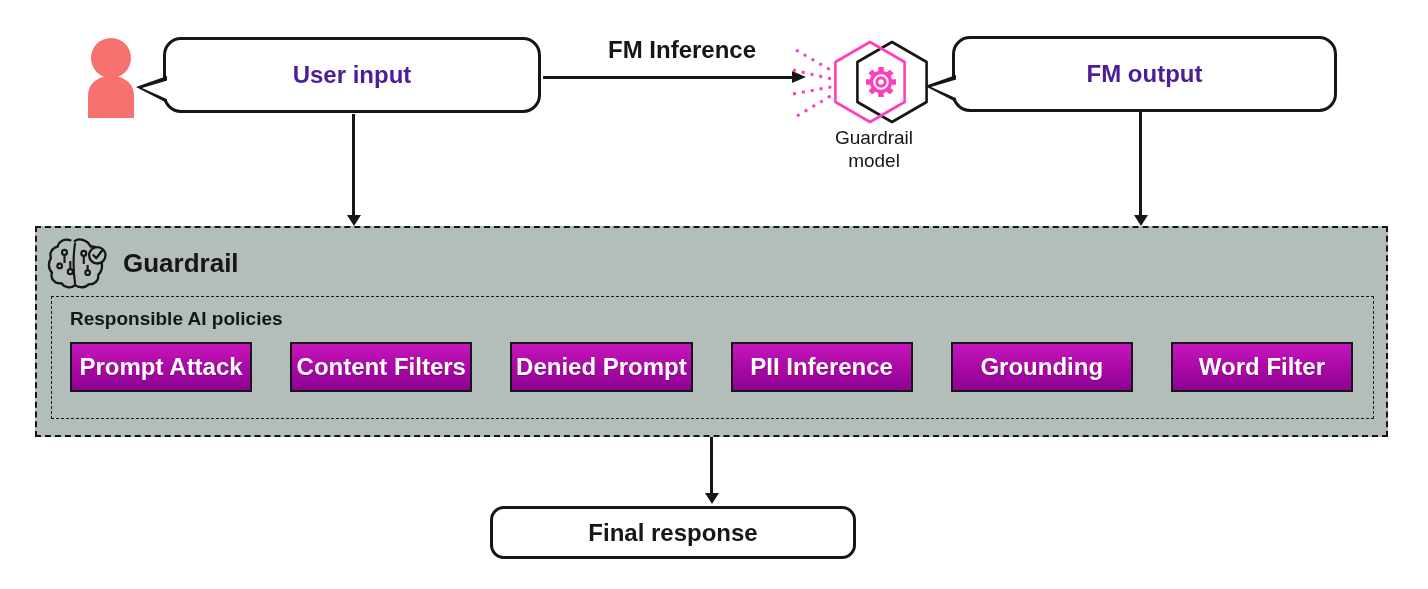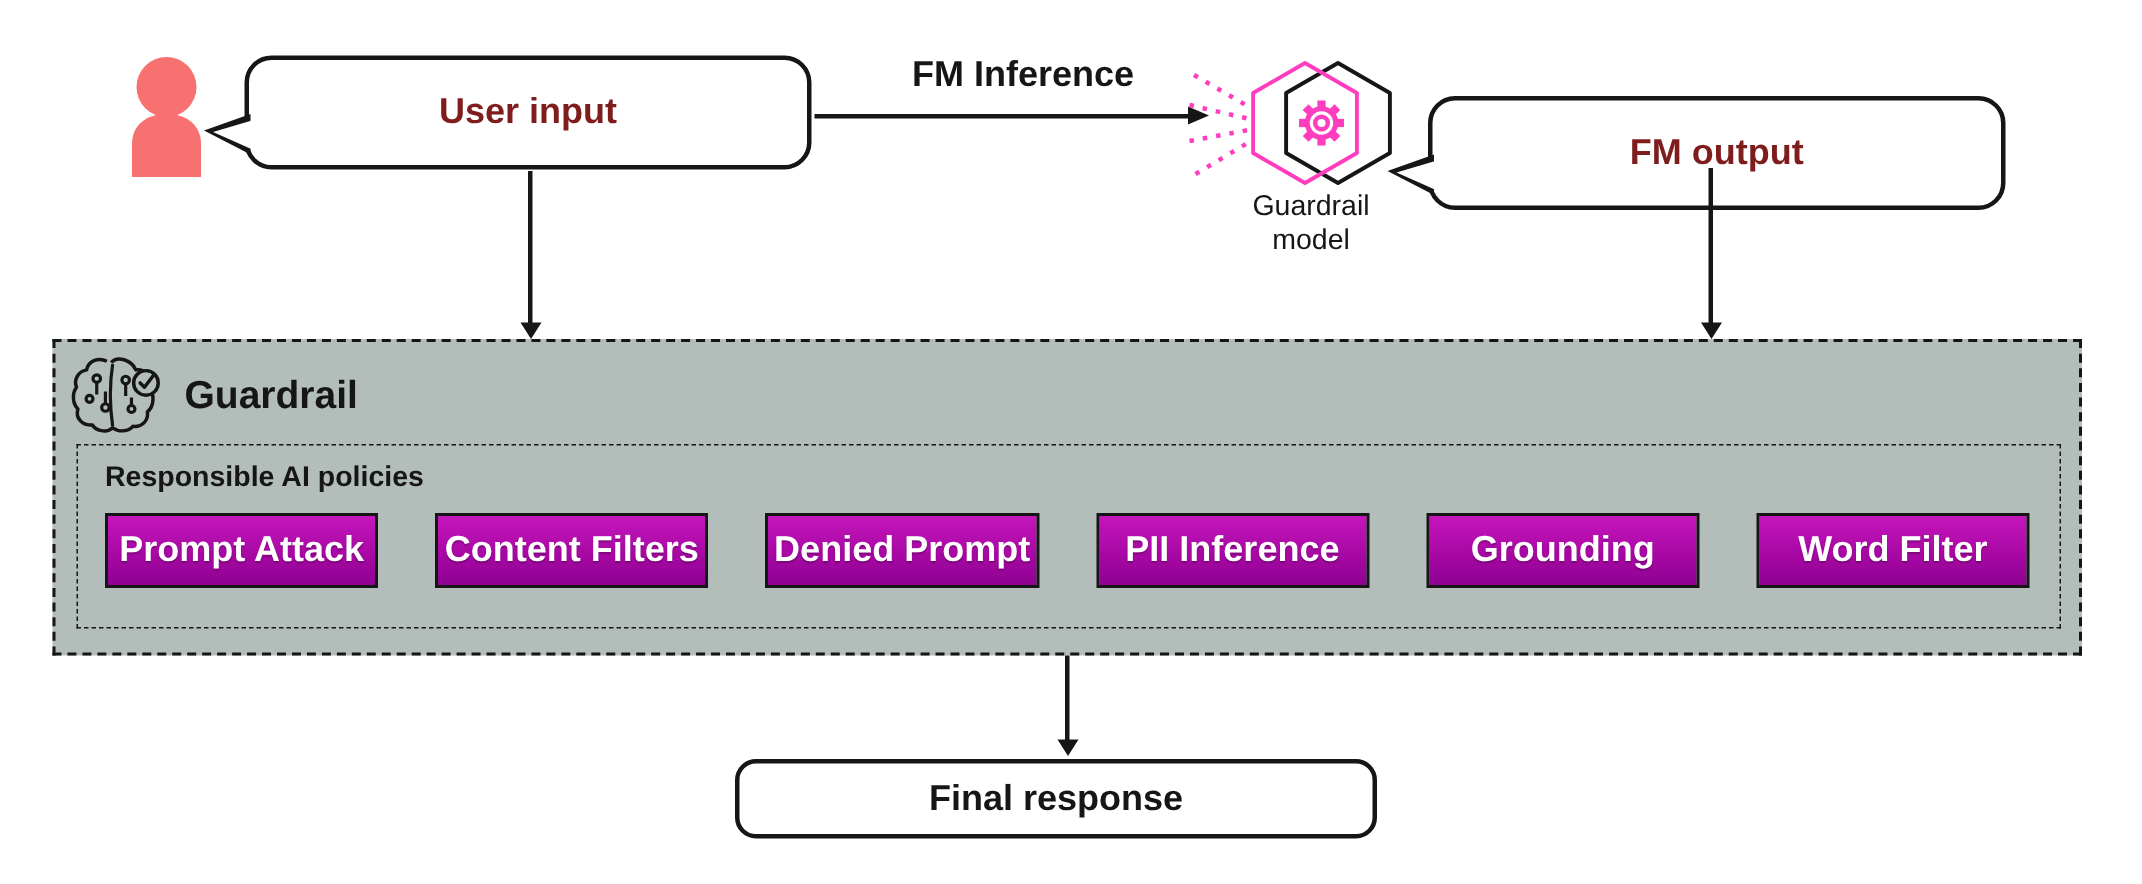--- a/index.html
+++ b/index.html
@@ -2,23 +2,23 @@
 <html><head>
 <meta charset="utf-8">
 <style>
   * { margin:0; padding:0; box-sizing:border-box; }
   body { background:#ffffff; font-family:"Liberation Sans", sans-serif; }
   .canvas { position:relative; width:1428px; height:589px; background:#ffffff; overflow:hidden; color:#161616; }
 
   
   .bubble { position:absolute; background:#fff; border:3px solid #161616; border-radius:18px;
             display:flex; align-items:center; justify-content:center;
-            font-size:24px; font-weight:700; color:#7f1d1d; }
+            font-size:24px; font-weight:700; color:#4c1d95; }
   .bubble-user-input { left:163px; top:37px; width:378px; height:76px; }
-  .bubble-fm-output  { left:952px; top:36px; width:385px; height:76px;margin-top:28px; }
+  .bubble-fm-output  { left:952px; top:36px; width:385px; height:76px; }
   .tail-b { position:absolute; left:-30px; top:36px; width:0; height:0;
             border-top:11px solid transparent; border-bottom:16px solid transparent;
             border-right:31px solid #161616; }
   .tail-w { position:absolute; left:-24px; top:40px; width:0; height:0;
             border-top:8px solid transparent; border-bottom:12px solid transparent;
             border-right:27px solid #ffffff; }
 
   
   .person { position:absolute; left:82px; top:38px; width:58px; height:80px; }
 
@@ -53,21 +53,21 @@
             border:1.8px dashed #161616; }
   .p-title { position:absolute; left:18px; top:11px; font-size:19px; font-weight:700; }
   .p-row { position:absolute; left:18px; right:20px; top:45px; height:50px;
             display:flex; gap:38px; }
   .policy-btn { flex:1; display:flex; align-items:center; justify-content:center;
             border:2.5px solid #161616; color:#ffffff; font-size:24px; font-weight:700;
             background:linear-gradient(180deg,#c516bc 0%, #a808a4 55%, #8e0292 100%);
             text-shadow:0 1px 1px rgba(0,0,0,0.25); }
 
   
-  .final-box { position:absolute; left:490px; top:506px; width:428px; height:53px;
+  .final-box { position:absolute; left:490px; top:506px; width:366px; height:53px;
             background:#fff; border:3px solid #161616; border-radius:14px;
             display:flex; align-items:center; justify-content:center;
             font-size:24px; font-weight:700; }
 </style>
 </head>
 <body>
 
 <div class="canvas">
 
   <div class="person">

